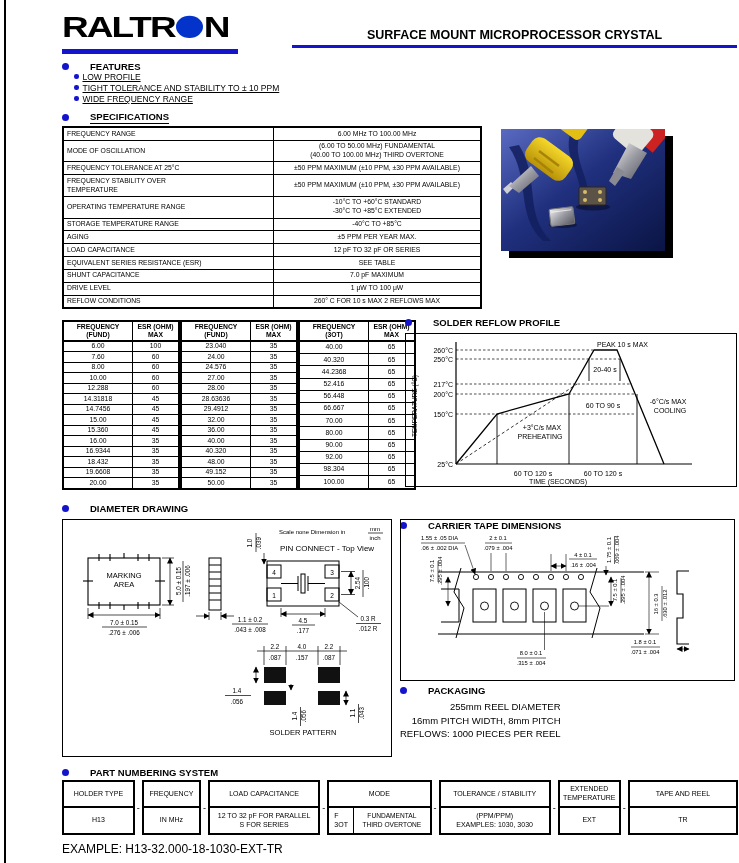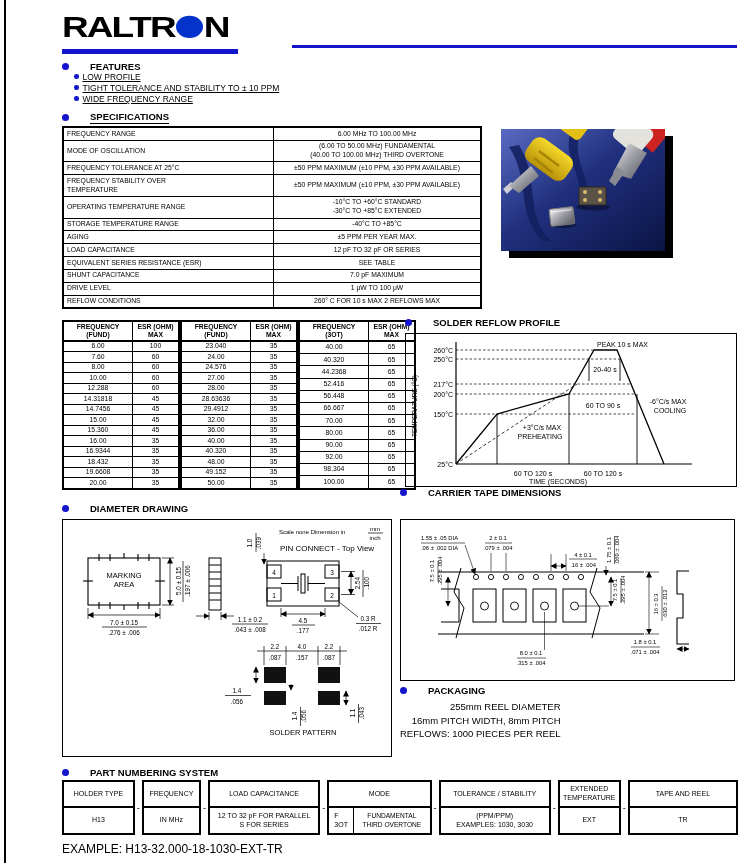--- a/index.html
+++ b/index.html
@@ -73,20 +73,21 @@
   .photo{left:501px;top:129px;width:164px;height:122px;}
 </style>
 </head>
 <body>
 
 <div class="page">
   <div class="left-rule"></div>
 
   <div class="abs logo"><span>RALTR</span><span class="o-dot"></span><span>N</span></div>
   <div class="abs logo-bar"></div>
+  <div class="abs hdr-title">SURFACE MOUNT MICROPROCESSOR CRYSTAL</div>
   <div class="abs hdr-bar"></div>
 
   <div class="abs sec-head" style="left:62px;top:61px">
     <span class="sec-dot"></span>
     <span>FEATURES</span>
   </div>
   <ul class="abs features">
 
   <li>
         <span class="fdot"></span>
@@ -604,21 +605,21 @@
     <text x="243" y="196" font-size="6.3" text-anchor="middle" transform="rotate(-90 243 196)">.056</text>
     <g stroke="#000" stroke-width=".7">
       <line x1="295.5" y1="184" x2="295.5" y2="203"></line>
       <line x1="283" y1="171" x2="283" y2="185" marker-start="url(#arrO)" marker-end="url(#arrO)"></line>
     </g>
     <text x="292" y="193" font-size="6.3" text-anchor="middle" transform="rotate(-90 292 193)">1.1</text>
     <text x="301" y="193" font-size="6.3" text-anchor="middle" transform="rotate(-90 301 193)">.043</text>
     <text x="240" y="215" font-size="7.5" text-anchor="middle">SOLDER PATTERN</text>
   </svg>
 
-  <div class="abs sec-head" style="left:400px;top:487px">
+  <div class="abs sec-head" style="left:400px;top:520px">
     <span class="sec-dot"></span>
     <span>CARRIER TAPE DIMENSIONS</span>
   </div>
   <svg class="abs carrier-box" viewBox="0 0 333 160">
     <defs>
         <marker id="arrC" markerWidth="7" markerHeight="7" refX="5.5" refY="3" orient="auto-start-reverse" markerUnits="userSpaceOnUse">
           <path d="M0,0 L6,3 L0,6 z"></path>
         </marker>
       </defs>
 

